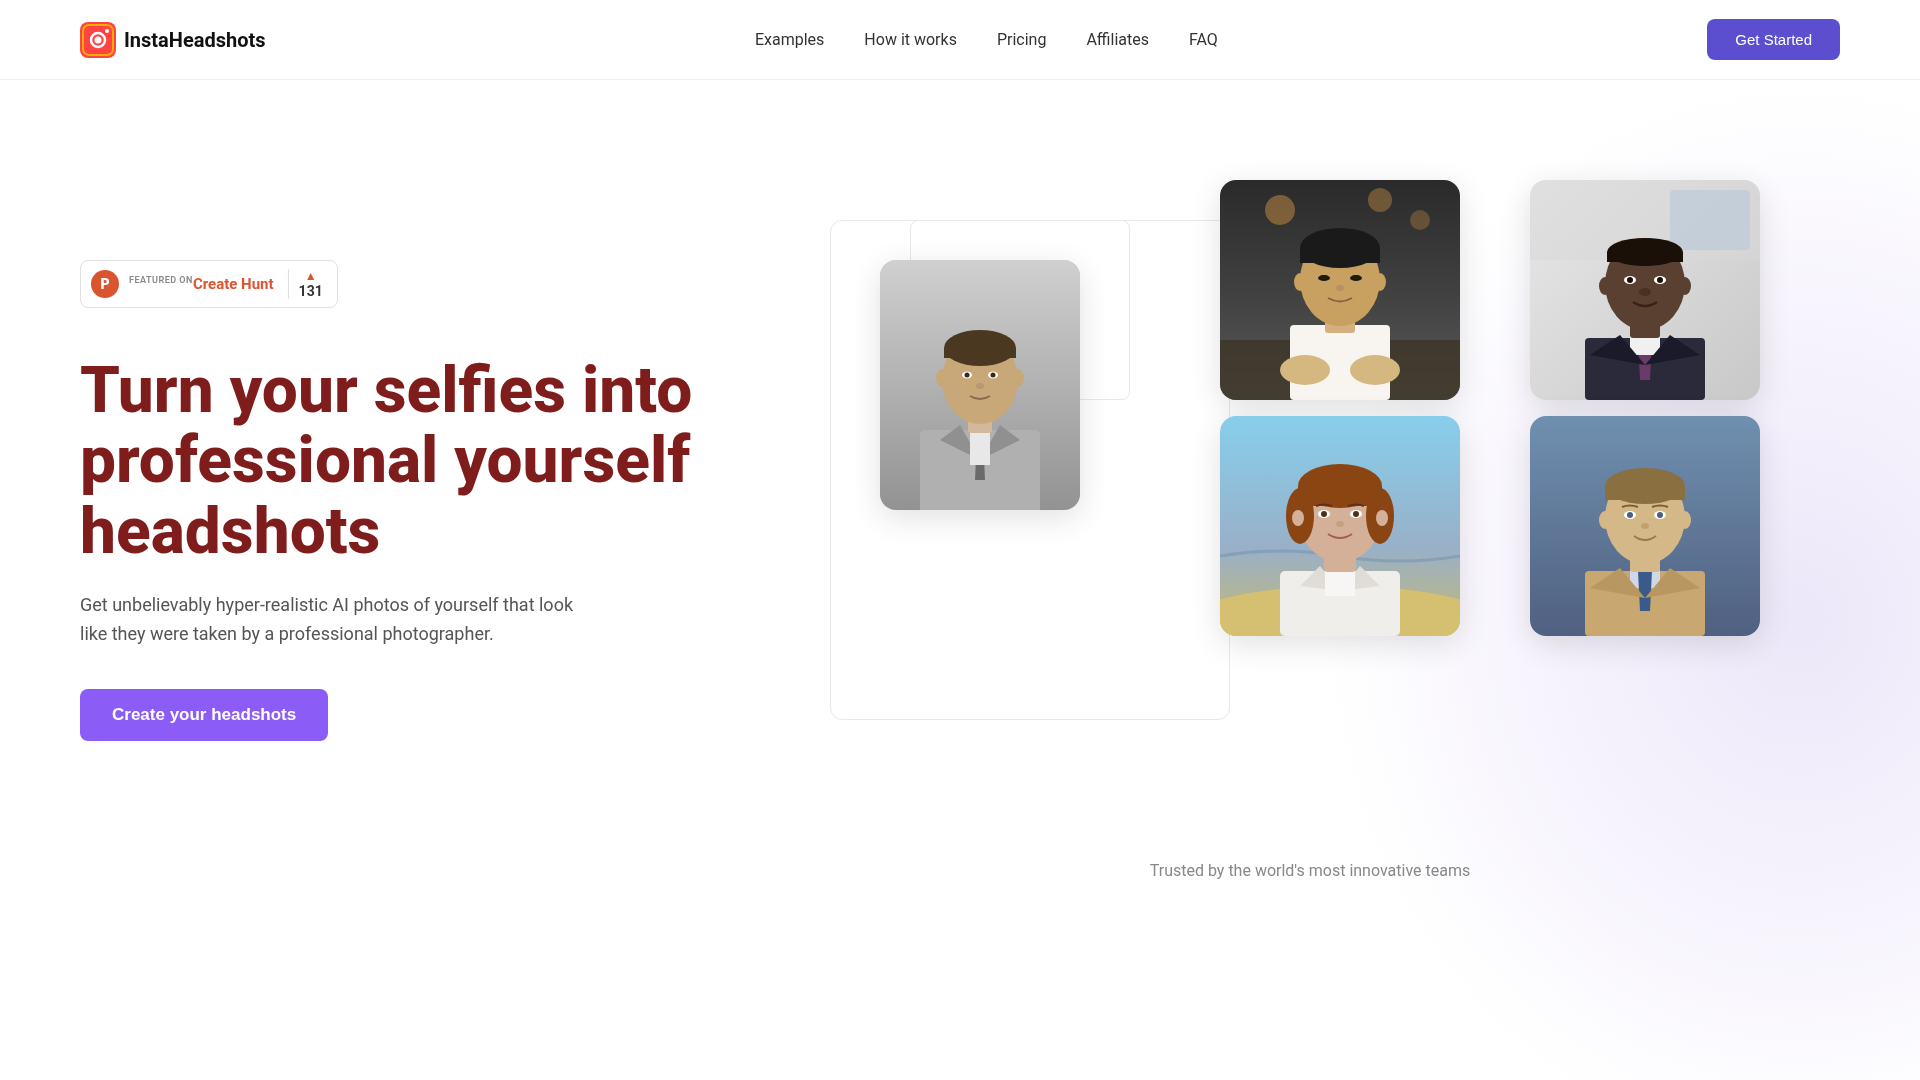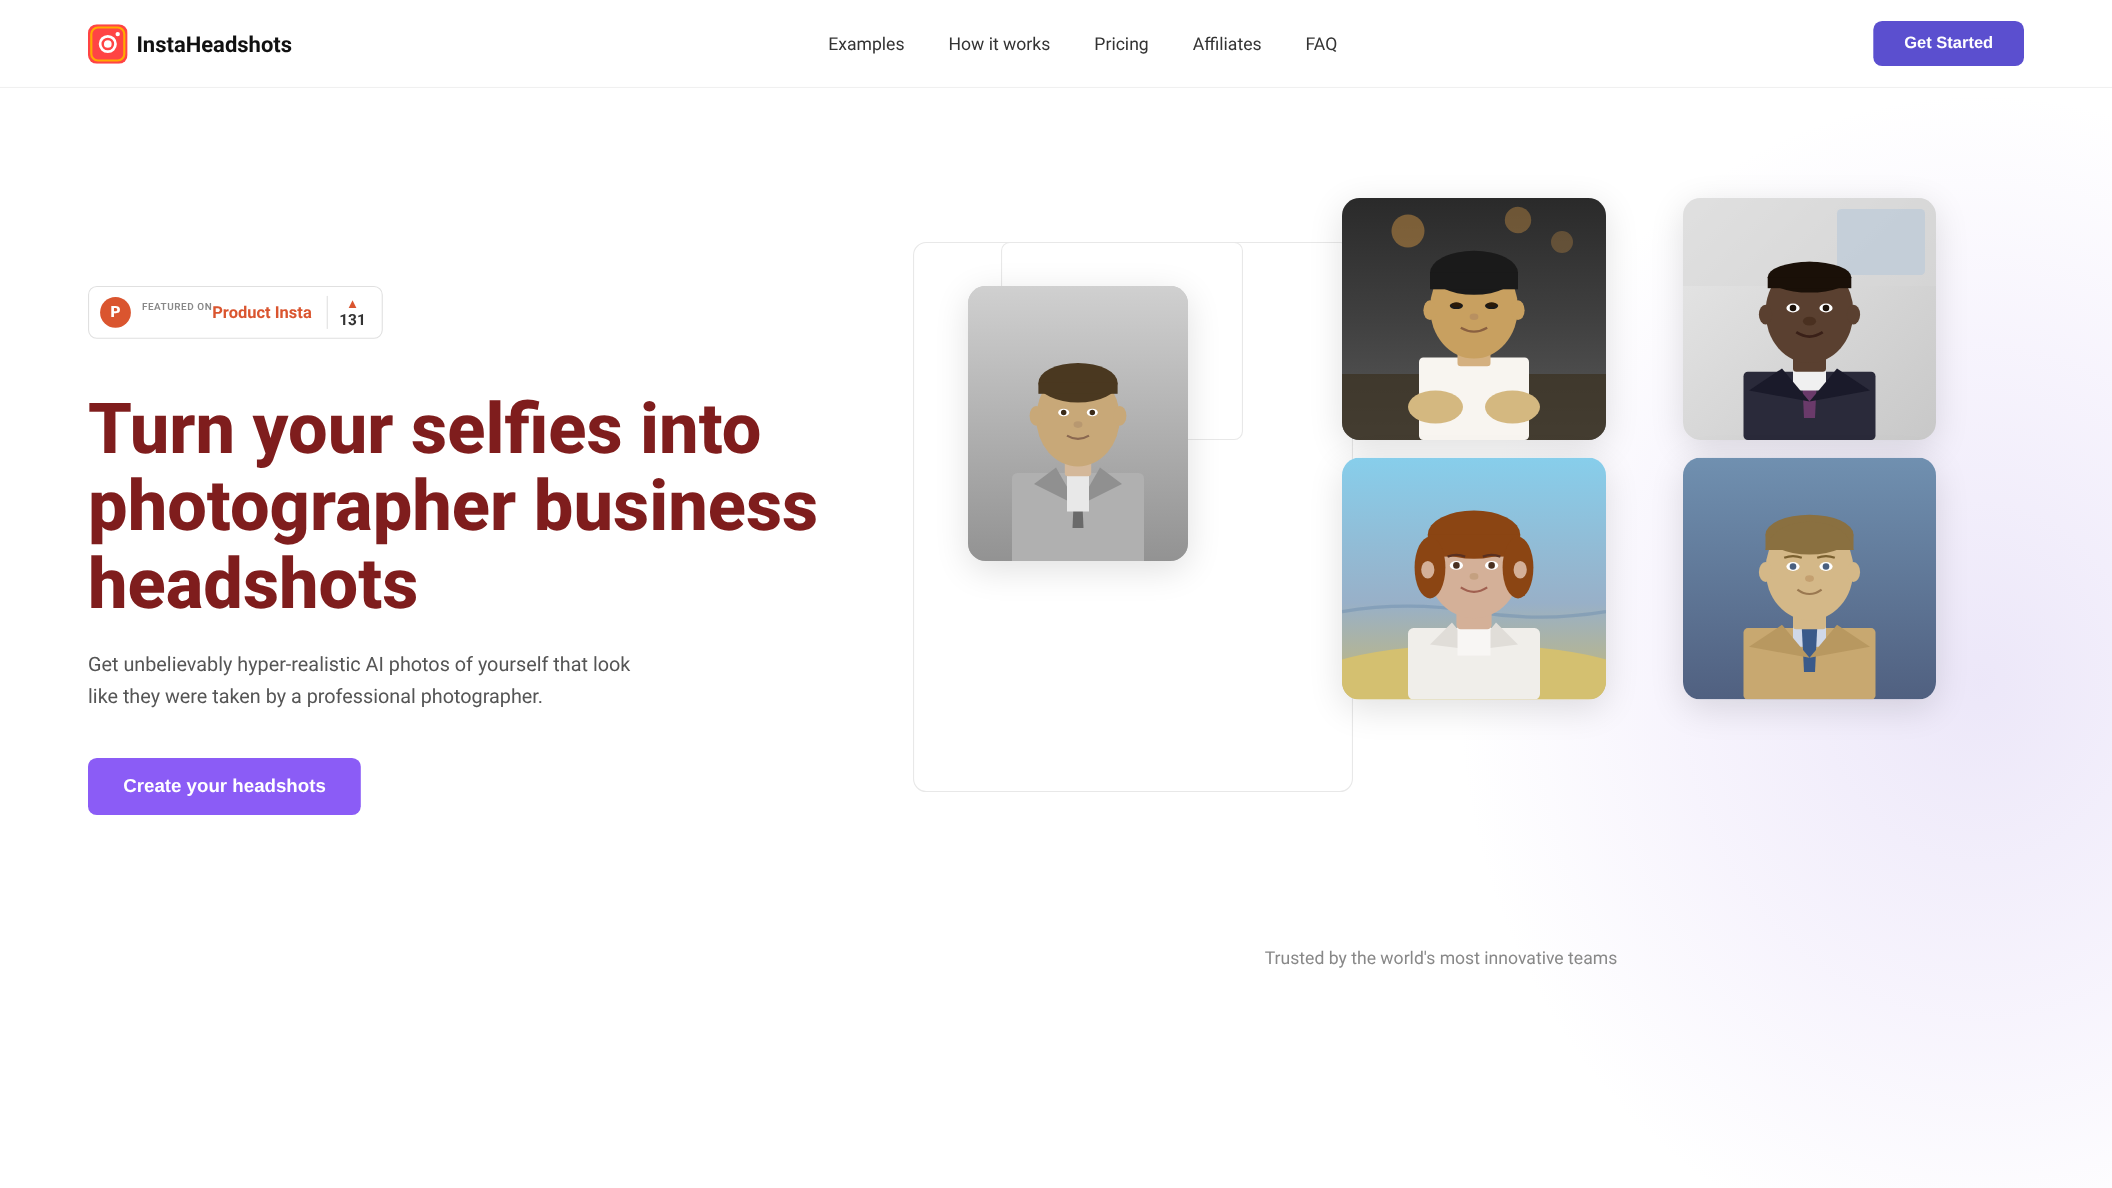--- a/index.html
+++ b/index.html
@@ -52,21 +52,21 @@
       font-size: 16px;
       font-weight: 400;
     }
     .nav-cta {
       background: #5b4fcf;
       color: #fff;
       border: none;
       padding: 12px 28px;
       border-radius: 8px;
       font-size: 15px;
-      font-weight: 700;
+      font-weight: 400;
       cursor: pointer;
     }
 
     
     .hero {
       display: flex;
       align-items: flex-start;
       padding: 60px 80px 0 80px;
       position: relative;
       min-height: 900px;
@@ -288,32 +288,32 @@
   <div class="bg-glow"></div>
 
   <div class="hero-left">
     
     <div class="product-hunt-badge">
       <div class="ph-logo">
         <span>P</span>
       </div>
       <div class="ph-text-group">
         <span class="ph-featured">FEATURED ON</span>
-        <span class="ph-name">Product Insta</span>
+        <span class="ph-name">Create Hunt</span>
       </div>
       <div class="ph-count">
         <span class="ph-arrow">▲</span>
         <span class="ph-number">131</span>
       </div>
     </div>
 
     
     <h1 class="hero-title">
       <span>Turn your selfies into</span><br>
-      <span>photographer business</span><br>
+      <span>professional yourself</span><br>
       <span>headshots</span>
     </h1>
 
     
     <p class="hero-subtitle">Get unbelievably hyper-realistic AI photos of yourself that look like they were taken by a professional photographer.</p>
 
     
     <button class="hero-cta">Create your headshots</button>
   </div>
 

